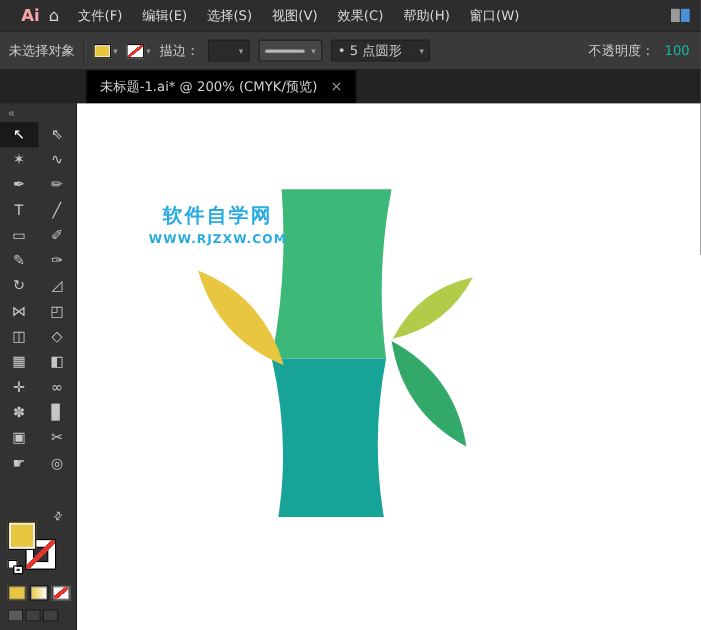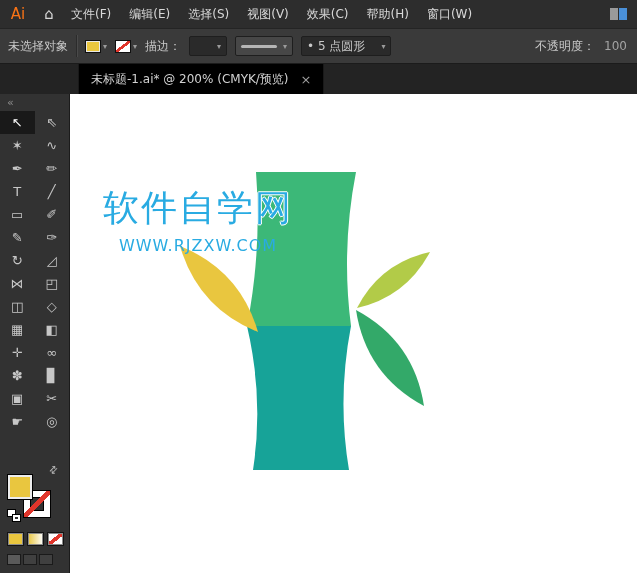--- a/index.html
+++ b/index.html
@@ -2,21 +2,21 @@
 <html><head>
 <meta charset="utf-8">
 <style>
   * { margin:0; padding:0; box-sizing:border-box; }
   html,body { width:637px; height:573px; overflow:hidden; }
   body { font-family:"DejaVu Sans","Liberation Sans",sans-serif; font-size:12px; background:#2d2d2d; }
   .app { position:relative; width:637px; height:573px; background:#2d2d2d; }
 
   
   .menubar { height:28px; display:flex; align-items:center; background:#2d2d2d; color:#d8d8d8; }
-  .ai-logo { width:36px; text-align:center; font-size:15px; font-weight:normal; color:#f97316; }
+  .ai-logo { width:36px; text-align:right; font-size:15px; font-weight:bold; color:#fca5a5; }
   .home-icon { width:26px; text-align:center; font-size:15px; color:#d8d8d8; cursor:default; }
   .menu-items { display:flex; height:28px; align-items:center; }
   .menu-item { padding:13px 9px; line-height:28px; cursor:default; white-space:nowrap; }
   .menubar-right { margin-left:auto; display:flex; align-items:center; gap:8px; padding-right:10px; }
   .ws-icon { display:flex; gap:1px; width:17px; height:12px; }
   .ws-icon span:first-child { flex:1; background:#9a9a9a; }
   .ws-icon span:last-child  { flex:1; background:#4a90d9; }
 
   
   .controlbar { height:36px; background:#3a3a3a; border-top:1px solid #242424; border-bottom:1px solid #1b1b1b;
@@ -27,21 +27,21 @@
   .cb-stroke-swatch { width:16px; height:13px; border:1px solid #101010;
       background:linear-gradient(to bottom right, transparent 42%, #e0352b 42%, #e0352b 58%, transparent 58%) #fff; display:inline-block; }
   .chev { font-size:8px; color:#9a9a9a; }
   .combo { background:#2a2a2a; border:1px solid #1e1e1e; border-radius:2px; height:20px;
            display:inline-flex; align-items:center; justify-content:space-between; padding:0 5px; gap:5px; }
   .combo.small { width:38px; }
   .combo.profile { width:58px; background:#474747; }
   .profile-line { width:36px; height:3px; background:#b5b5b5; border-radius:2px; }
   .combo.brush { min-width:88px;gap:16px; }
   .opacity-label { margin-left:auto; }
-  .opacity-val { min-width:26px; text-align:right; padding-right:2px; color:#a3a3a3; }
+  .opacity-val { min-width:26px; text-align:right; padding-right:2px; color:#14b8a6; }
 
   
   .tabbar { height:30px; background:#232323; display:flex; align-items:stretch; }
   .doc-tab { margin-left:78px; background:#000000; color:#d2d2d2; display:flex; align-items:center; gap:12px;
              padding:0 12px; border-right:1px solid #191919; border-left:1px solid #191919; cursor:default; white-space:nowrap; }
   .tab-close { color:#9f9f9f; font-size:13px; line-height:1; cursor:pointer; }
 
   
   .main { display:flex; height:479px; }
 
@@ -67,23 +67,23 @@
   .mode { width:17px; height:14px; border:1px solid #141414; box-shadow:inset 0 0 0 1px #8a8a8a; cursor:pointer; }
   .mode.none { background:linear-gradient(to bottom right, transparent 40%, #e0352b 40%, #e0352b 60%, transparent 60%) #fff; }
   .draw-modes { display:flex; gap:2px; margin-top:8px; }
   .dm { width:14px; height:11px; background:#404040; border:1px solid #1a1a1a; cursor:pointer; }
   .dm.selected { background:#5a5a5a; }
 
   
   .canvas { flex:1; position:relative; background:#ffffff; overflow:hidden; }
   .artwork-svg { position:absolute; left:0; top:0; }
   .watermark { position:absolute; left:30px; top:90px; width:196px; text-align:center; pointer-events:none; }
-  .wm-title { font-size:36px; font-weight:normal; letter-spacing:2px;
+  .wm-title { font-size:18px; font-weight:bold; letter-spacing:2px;
               text-shadow:1px 0 0 #fff,-1px 0 0 #fff,0 1px 0 #fff,0 -1px 0 #fff; }
-  .wm-url { font-size:16px; font-weight:normal; letter-spacing:1px; margin-top:3px; }
+  .wm-url { font-size:11px; font-weight:bold; letter-spacing:1px; margin-top:3px; }
 </style>
 </head>
 <body>
 
 <div class="app">
 
   <header class="menubar">
     <div class="ai-logo">Ai</div>
     <div class="home-icon">⌂</div>
     <nav class="menu-items" id="menu-items">

